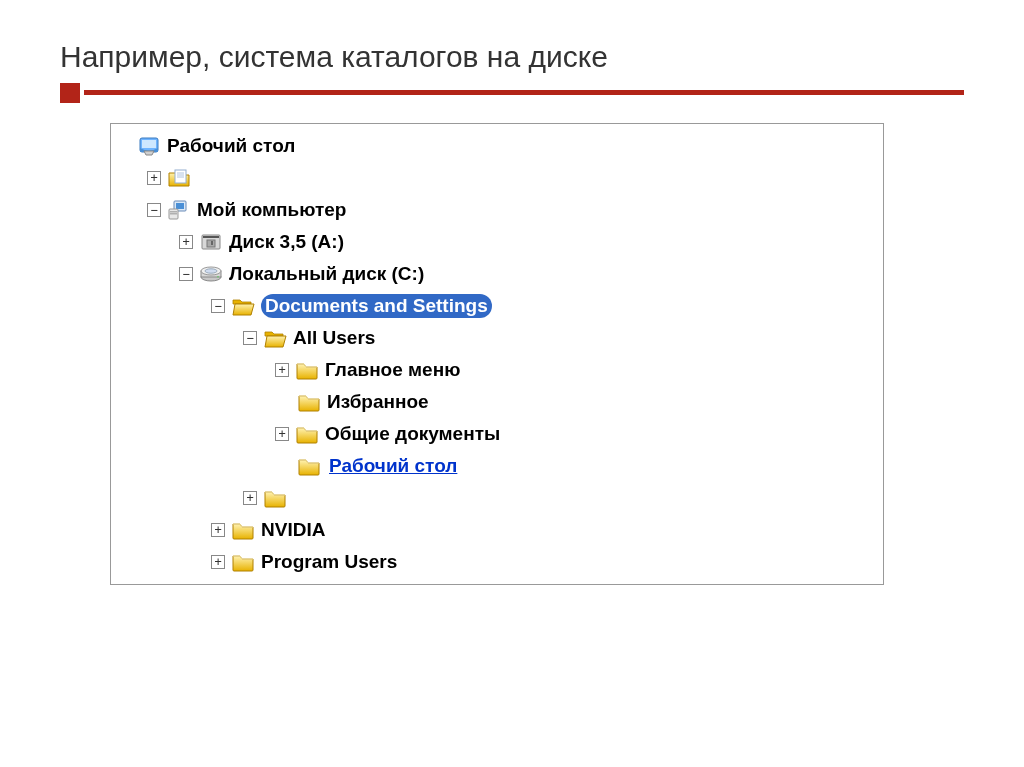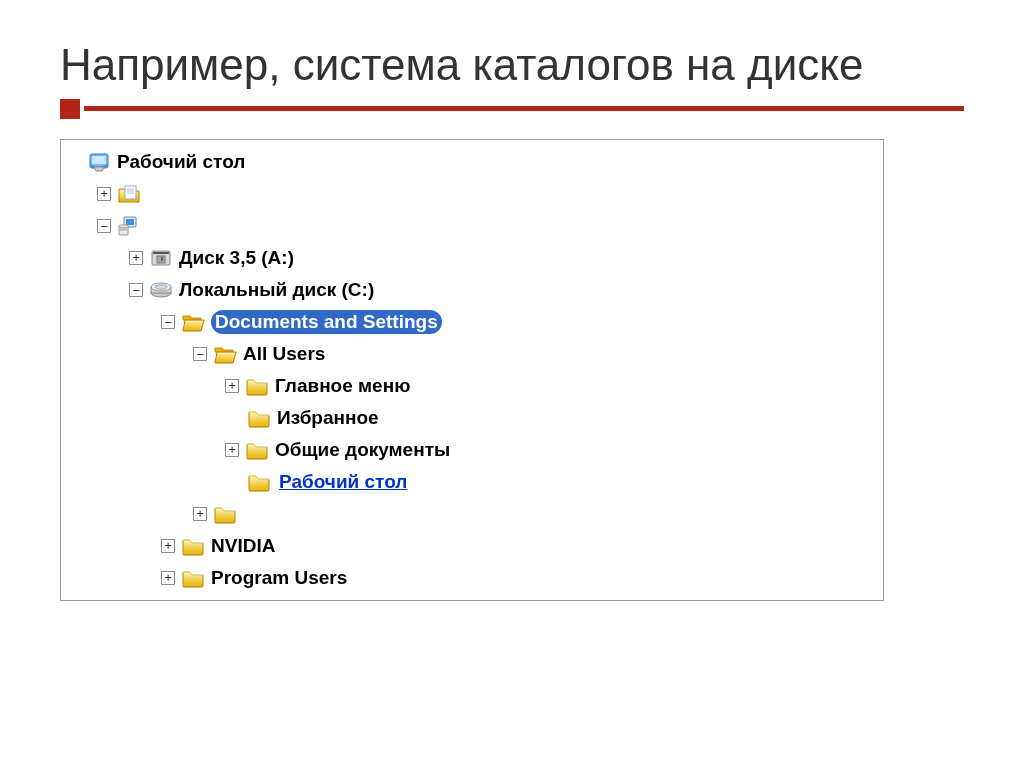--- a/index.html
+++ b/index.html
@@ -9,21 +9,21 @@
     font-family: Arial, sans-serif;
     background: #fff;
     width: 1024px;
     height: 767px;
     overflow: hidden;
   }
   .slide {
     padding: 40px 60px;
   }
   .title {
-    font-size: 44px;
+    font-size: 30px;
     color: #333;
     font-weight: normal;
     margin-bottom: 8px;
     line-height: 1.15;
   }
   .underline-row {
     display: flex;
     align-items: center;
     margin-bottom: 20px;
   }
@@ -33,20 +33,21 @@
     background: #b22418;
     margin-right: 4px;
   }
   .red-line {
     flex: 1;
     height: 5px;
     background: #b22418;
   }
   .tree-container {
     border: 1px solid #999;
+    margin-left: 50px;
     margin-right: 80px;
     padding: 6px 4px 6px 4px;
     background: #fff;
     font-family: Tahoma, Verdana, sans-serif;
     font-size: 19px;
     font-weight: bold;
     color: #000;
   }
   .tree-row {
     display: flex;
@@ -179,20 +180,21 @@
     </div>
 
     <div class="tree-row">
       <span class="indent"></span>
       <span class="tog">−</span>
       <span class="ico">
           <svg>
             <use href="#mycomputer-icon"></use>
           </svg>
         </span>
+      <span class="label">Мой компьютер</span>
     </div>
 
     <div class="tree-row">
       <span class="indent"></span>
         <span class="indent"></span>
       <span class="tog">+</span>
       <span class="ico">
           <svg>
             <use href="#floppy-icon"></use>
           </svg>

